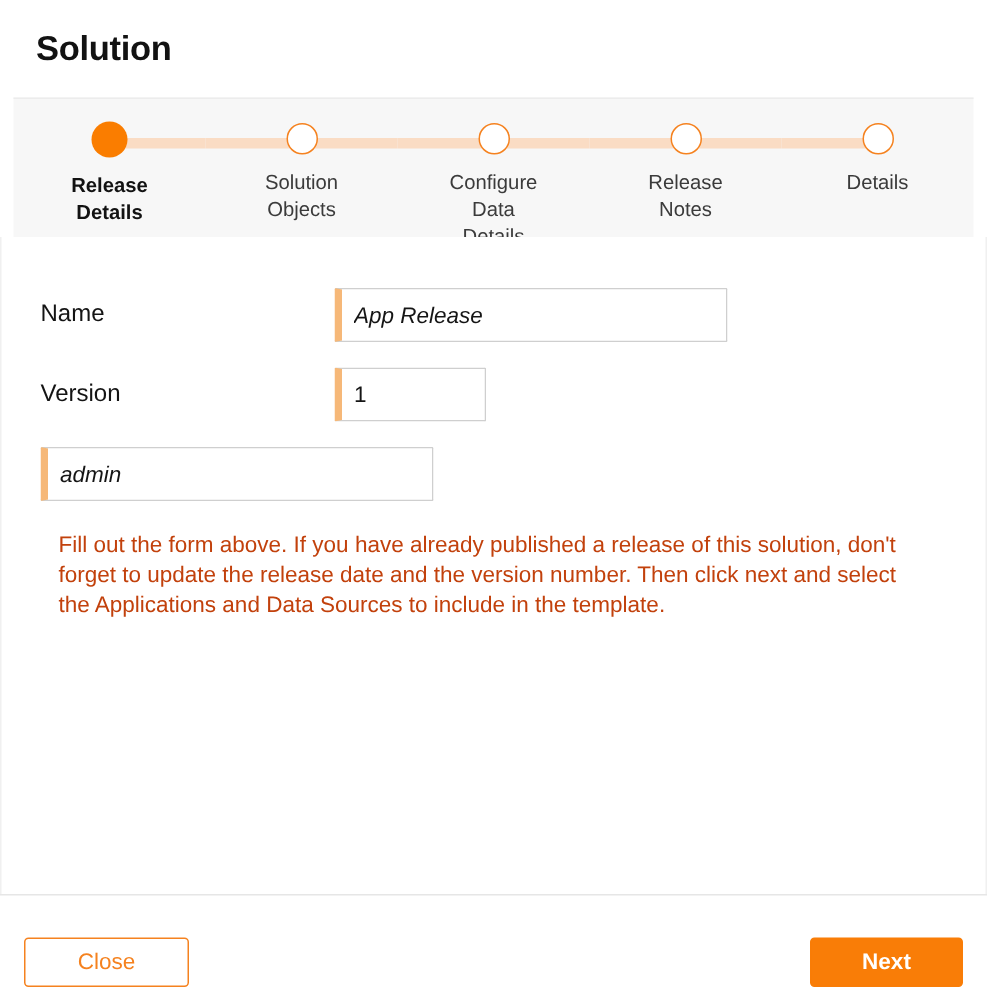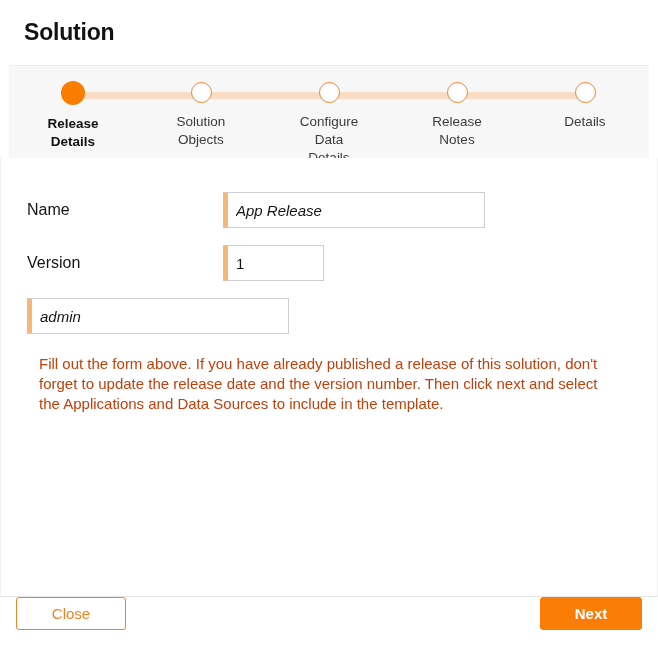--- a/index.html
+++ b/index.html
@@ -163,21 +163,21 @@
     color: #c2410c;
     max-width: 580px;
   }
 
   
   .footer {
     flex: 0 0 62px;
     height: 62px;
     border-top: 1px solid #e6e6e6;
     display: flex;
-    align-items: flex-start;
+    align-items: flex-end;
     justify-content: space-between;
     padding: 0 16px;
     box-sizing: border-box;
     background: #ffffff;
   }
   .btn {
     font-family: "Liberation Sans", sans-serif;
     font-size: 15px;
     cursor: pointer;
     border-radius: 3px;

